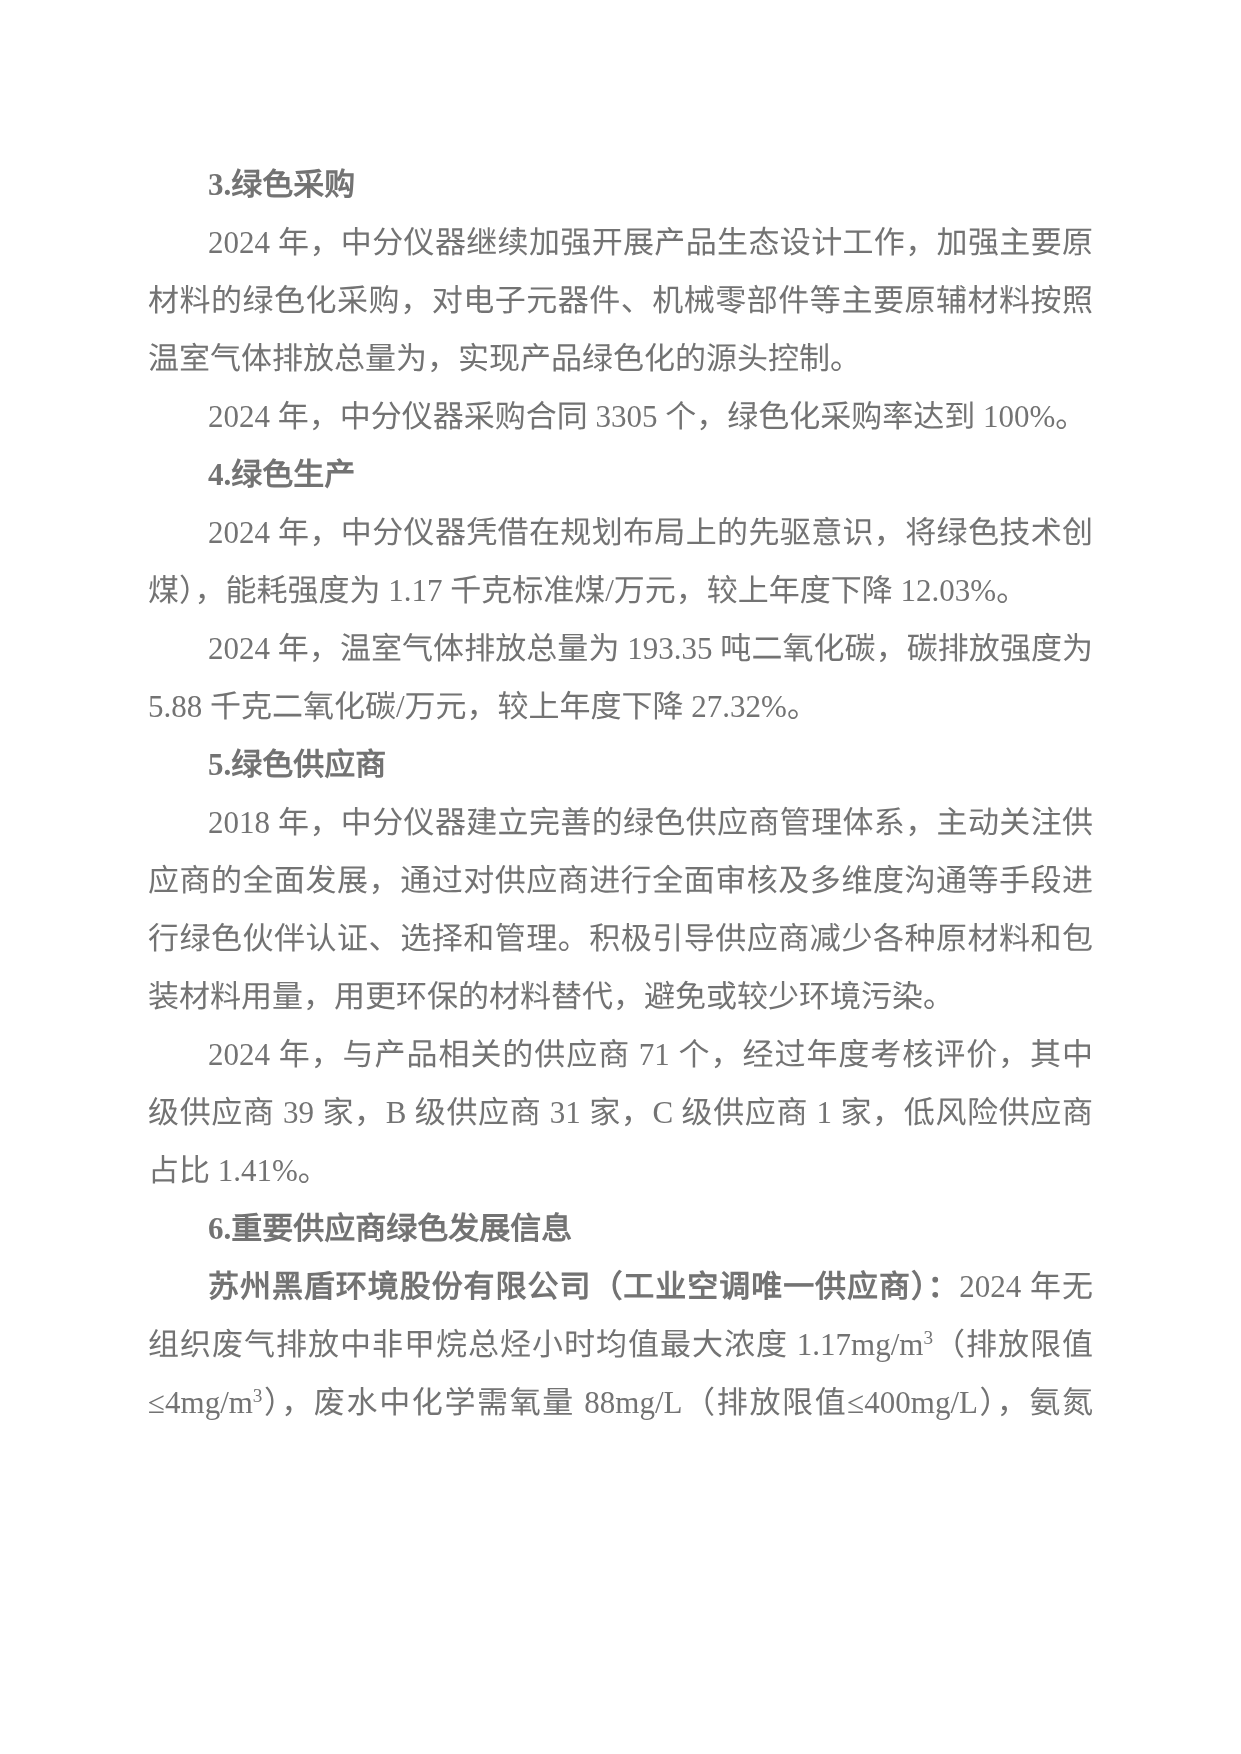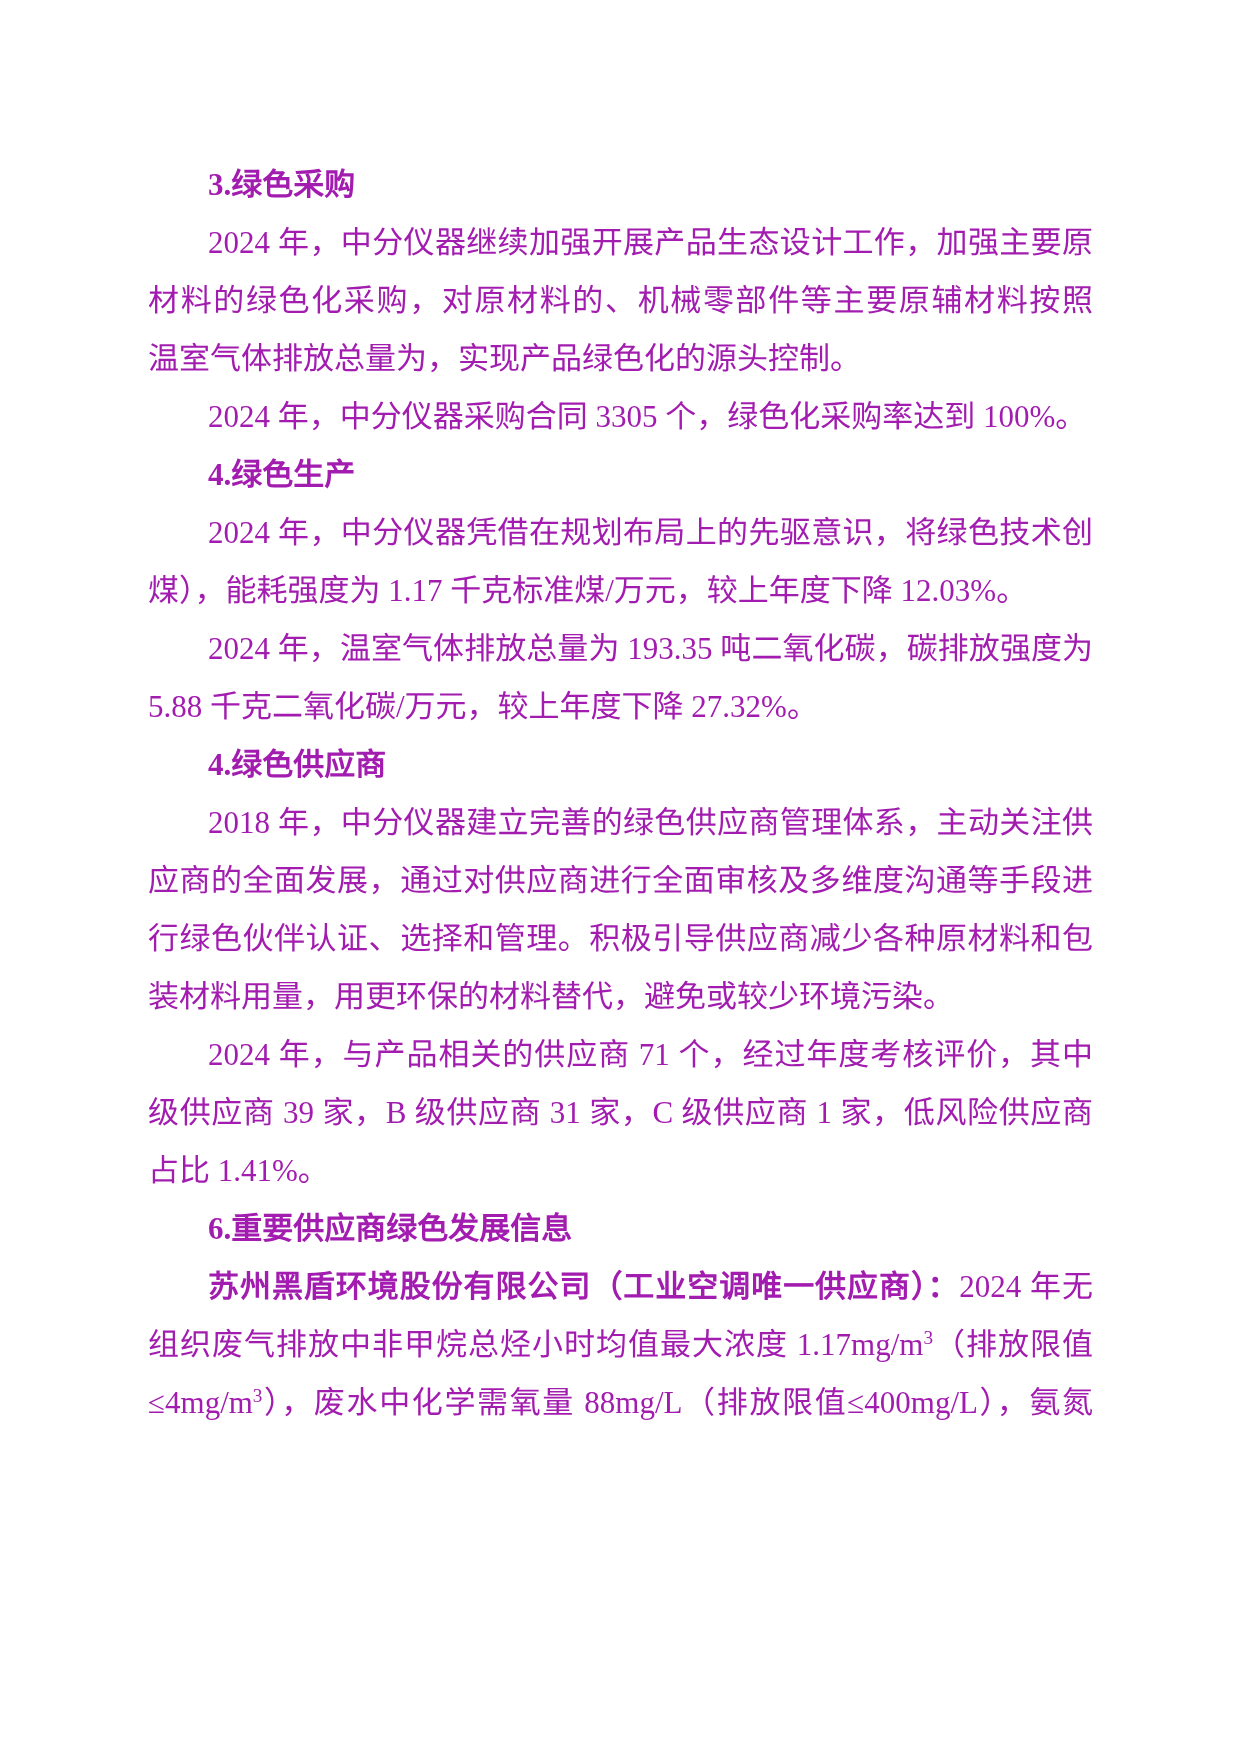--- a/index.html
+++ b/index.html
@@ -5,21 +5,21 @@
   html, body {
     margin: 0;
     padding: 0;
     background: #ffffff;
   }
   .page {
     position: relative;
     width: 1241px;
     height: 1754px;
     background: #ffffff;
-    color: #a21caf;
+    color: #737373;
     font-family: "Liberation Serif", "DejaVu Serif", serif;
     overflow: hidden;
   }
   .text-column {
     position: absolute;
     left: 148px;
     top: 156px;
     width: 945px;
     font-size: 31px;
     line-height: 58px;
@@ -49,29 +49,29 @@
     vertical-align: super;
   }
 </style>
 </head>
 <body>
 
 <div class="page">
   <div class="text-column" id="text-column">
       <div class="line heading indent"><span class="bold">3.绿色采购</span></div>
       <div class="line indent justify"><span>2024 年，中分仪器继续加强开展产品生态设计工作，加强主要原</span></div>
-      <div class="line justify"><span>材料的绿色化采购，对原材料的、机械零部件等主要原辅材料按照</span></div>
+      <div class="line justify"><span>材料的绿色化采购，对电子元器件、机械零部件等主要原辅材料按照</span></div>
       <div class="line"><span>温室气体排放总量为，实现产品绿色化的源头控制。</span></div>
       <div class="line indent"><span>2024 年，中分仪器采购合同 3305 个，绿色化采购率达到 100%。</span></div>
       <div class="line heading indent"><span class="bold">4.绿色生产</span></div>
       <div class="line indent justify"><span>2024 年，中分仪器凭借在规划布局上的先驱意识，将绿色技术创</span></div>
       <div class="line"><span>煤），能耗强度为 1.17 千克标准煤/万元，较上年度下降 12.03%。</span></div>
       <div class="line indent justify"><span>2024 年，温室气体排放总量为 193.35 吨二氧化碳，碳排放强度为</span></div>
       <div class="line"><span>5.88 千克二氧化碳/万元，较上年度下降 27.32%。</span></div>
-      <div class="line heading indent"><span class="bold">4.绿色供应商</span></div>
+      <div class="line heading indent"><span class="bold">5.绿色供应商</span></div>
       <div class="line indent justify"><span>2018 年，中分仪器建立完善的绿色供应商管理体系，主动关注供</span></div>
       <div class="line justify"><span>应商的全面发展，通过对供应商进行全面审核及多维度沟通等手段进</span></div>
       <div class="line justify"><span>行绿色伙伴认证、选择和管理。积极引导供应商减少各种原材料和包</span></div>
       <div class="line"><span>装材料用量，用更环保的材料替代，避免或较少环境污染。</span></div>
       <div class="line indent justify"><span>2024 年，与产品相关的供应商 71 个，经过年度考核评价，其中 A</span></div>
       <div class="line justify"><span>级供应商 39 家，B 级供应商 31 家，C 级供应商 1 家，低风险供应商</span></div>
       <div class="line"><span>占比 1.41%。</span></div>
       <div class="line heading indent"><span class="bold">6.重要供应商绿色发展信息</span></div>
       <div class="line indent justify"><span class="bold">苏州黑盾环境股份有限公司（工业空调唯一供应商）：</span><span>2024 年无</span></div>
       <div class="line justify"><span>组织废气排放中非甲烷总烃小时均值最大浓度 1.17mg/m</span><sup>3</sup><span>（排放限值</span></div>

